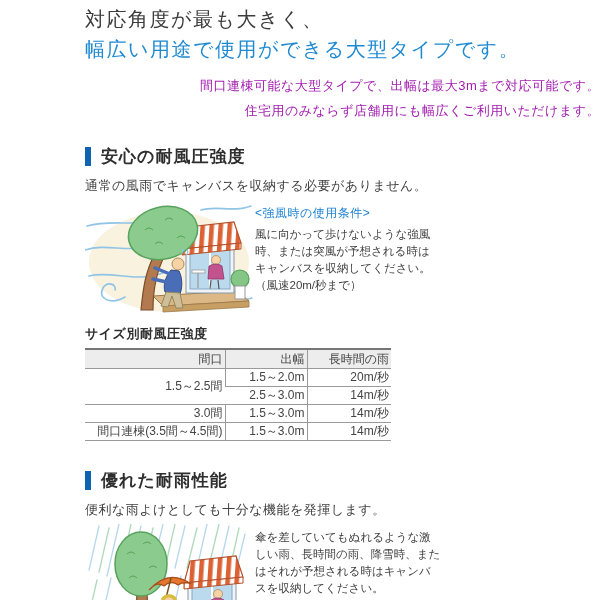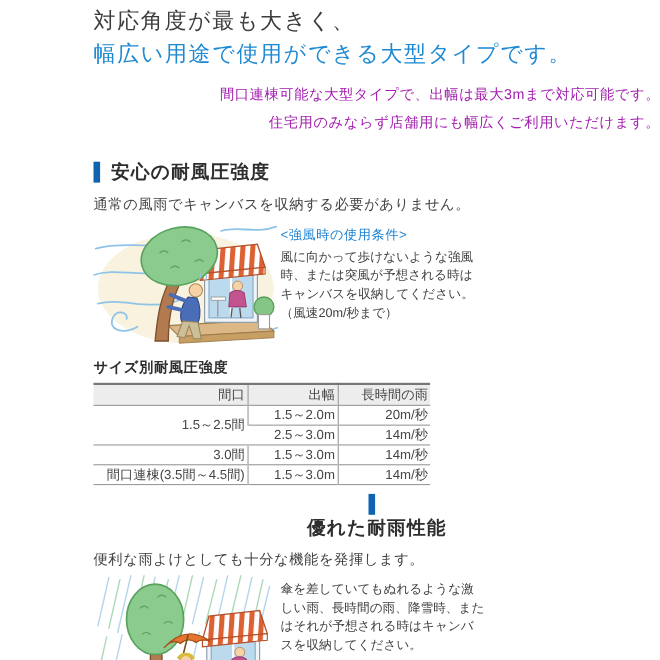--- a/index.html
+++ b/index.html
@@ -150,21 +150,21 @@
       <td>14m/秒</td>
     </tr>
     <tr>
       <td>間口連棟(3.5間～4.5間)</td>
       <td>1.5～3.0m</td>
       <td>14m/秒</td>
     </tr>
   </tbody>
     </table>
 
-  <div class="section-head" style="margin-top:8px;flex-direction:column;">
+  <div class="section-head" style="margin-top:28px;">
     <span class="section-bar"></span>
     <span class="section-title">優れた耐雨性能</span>
   </div>
   <div class="lead">便利な雨よけとしても十分な機能を発揮します。</div>
 
   <div class="figure-row">
     <div class="illust">
       <svg width="168" height="134" viewBox="0 0 168 134">
         <defs>
           <pattern id="awnB" width="9" height="40" patternUnits="userSpaceOnUse" patternTransform="rotate(4)">

